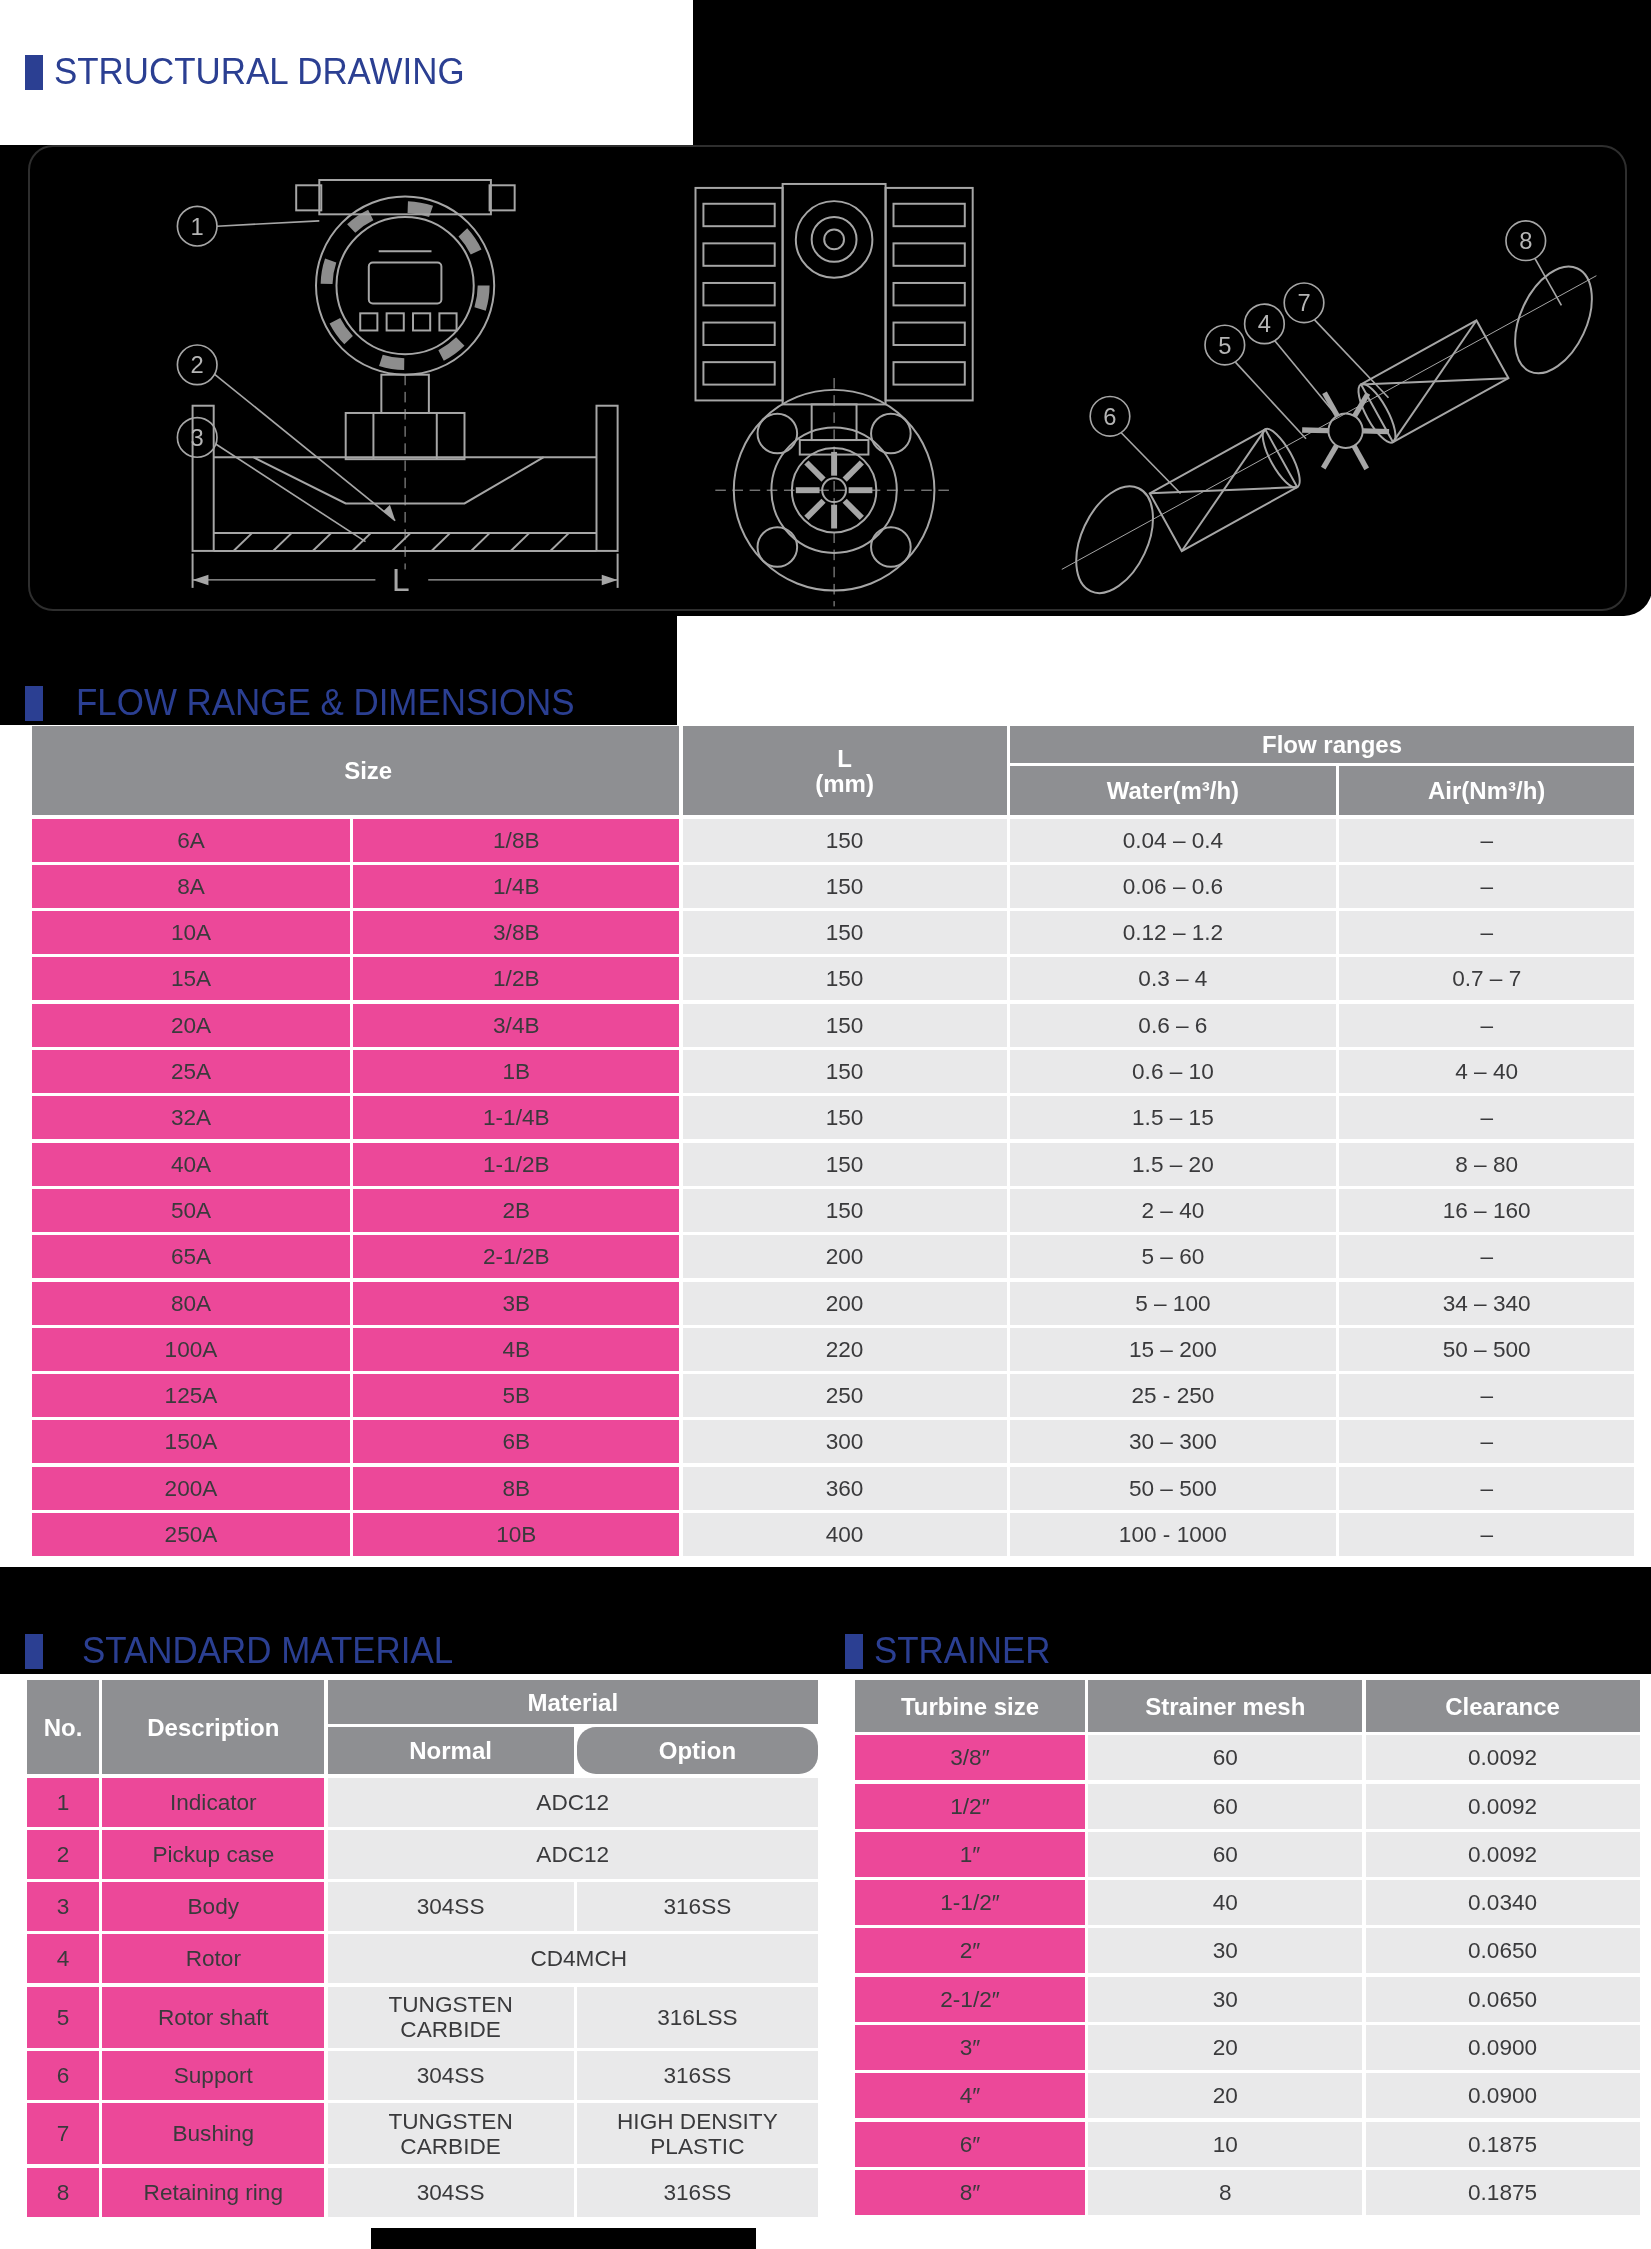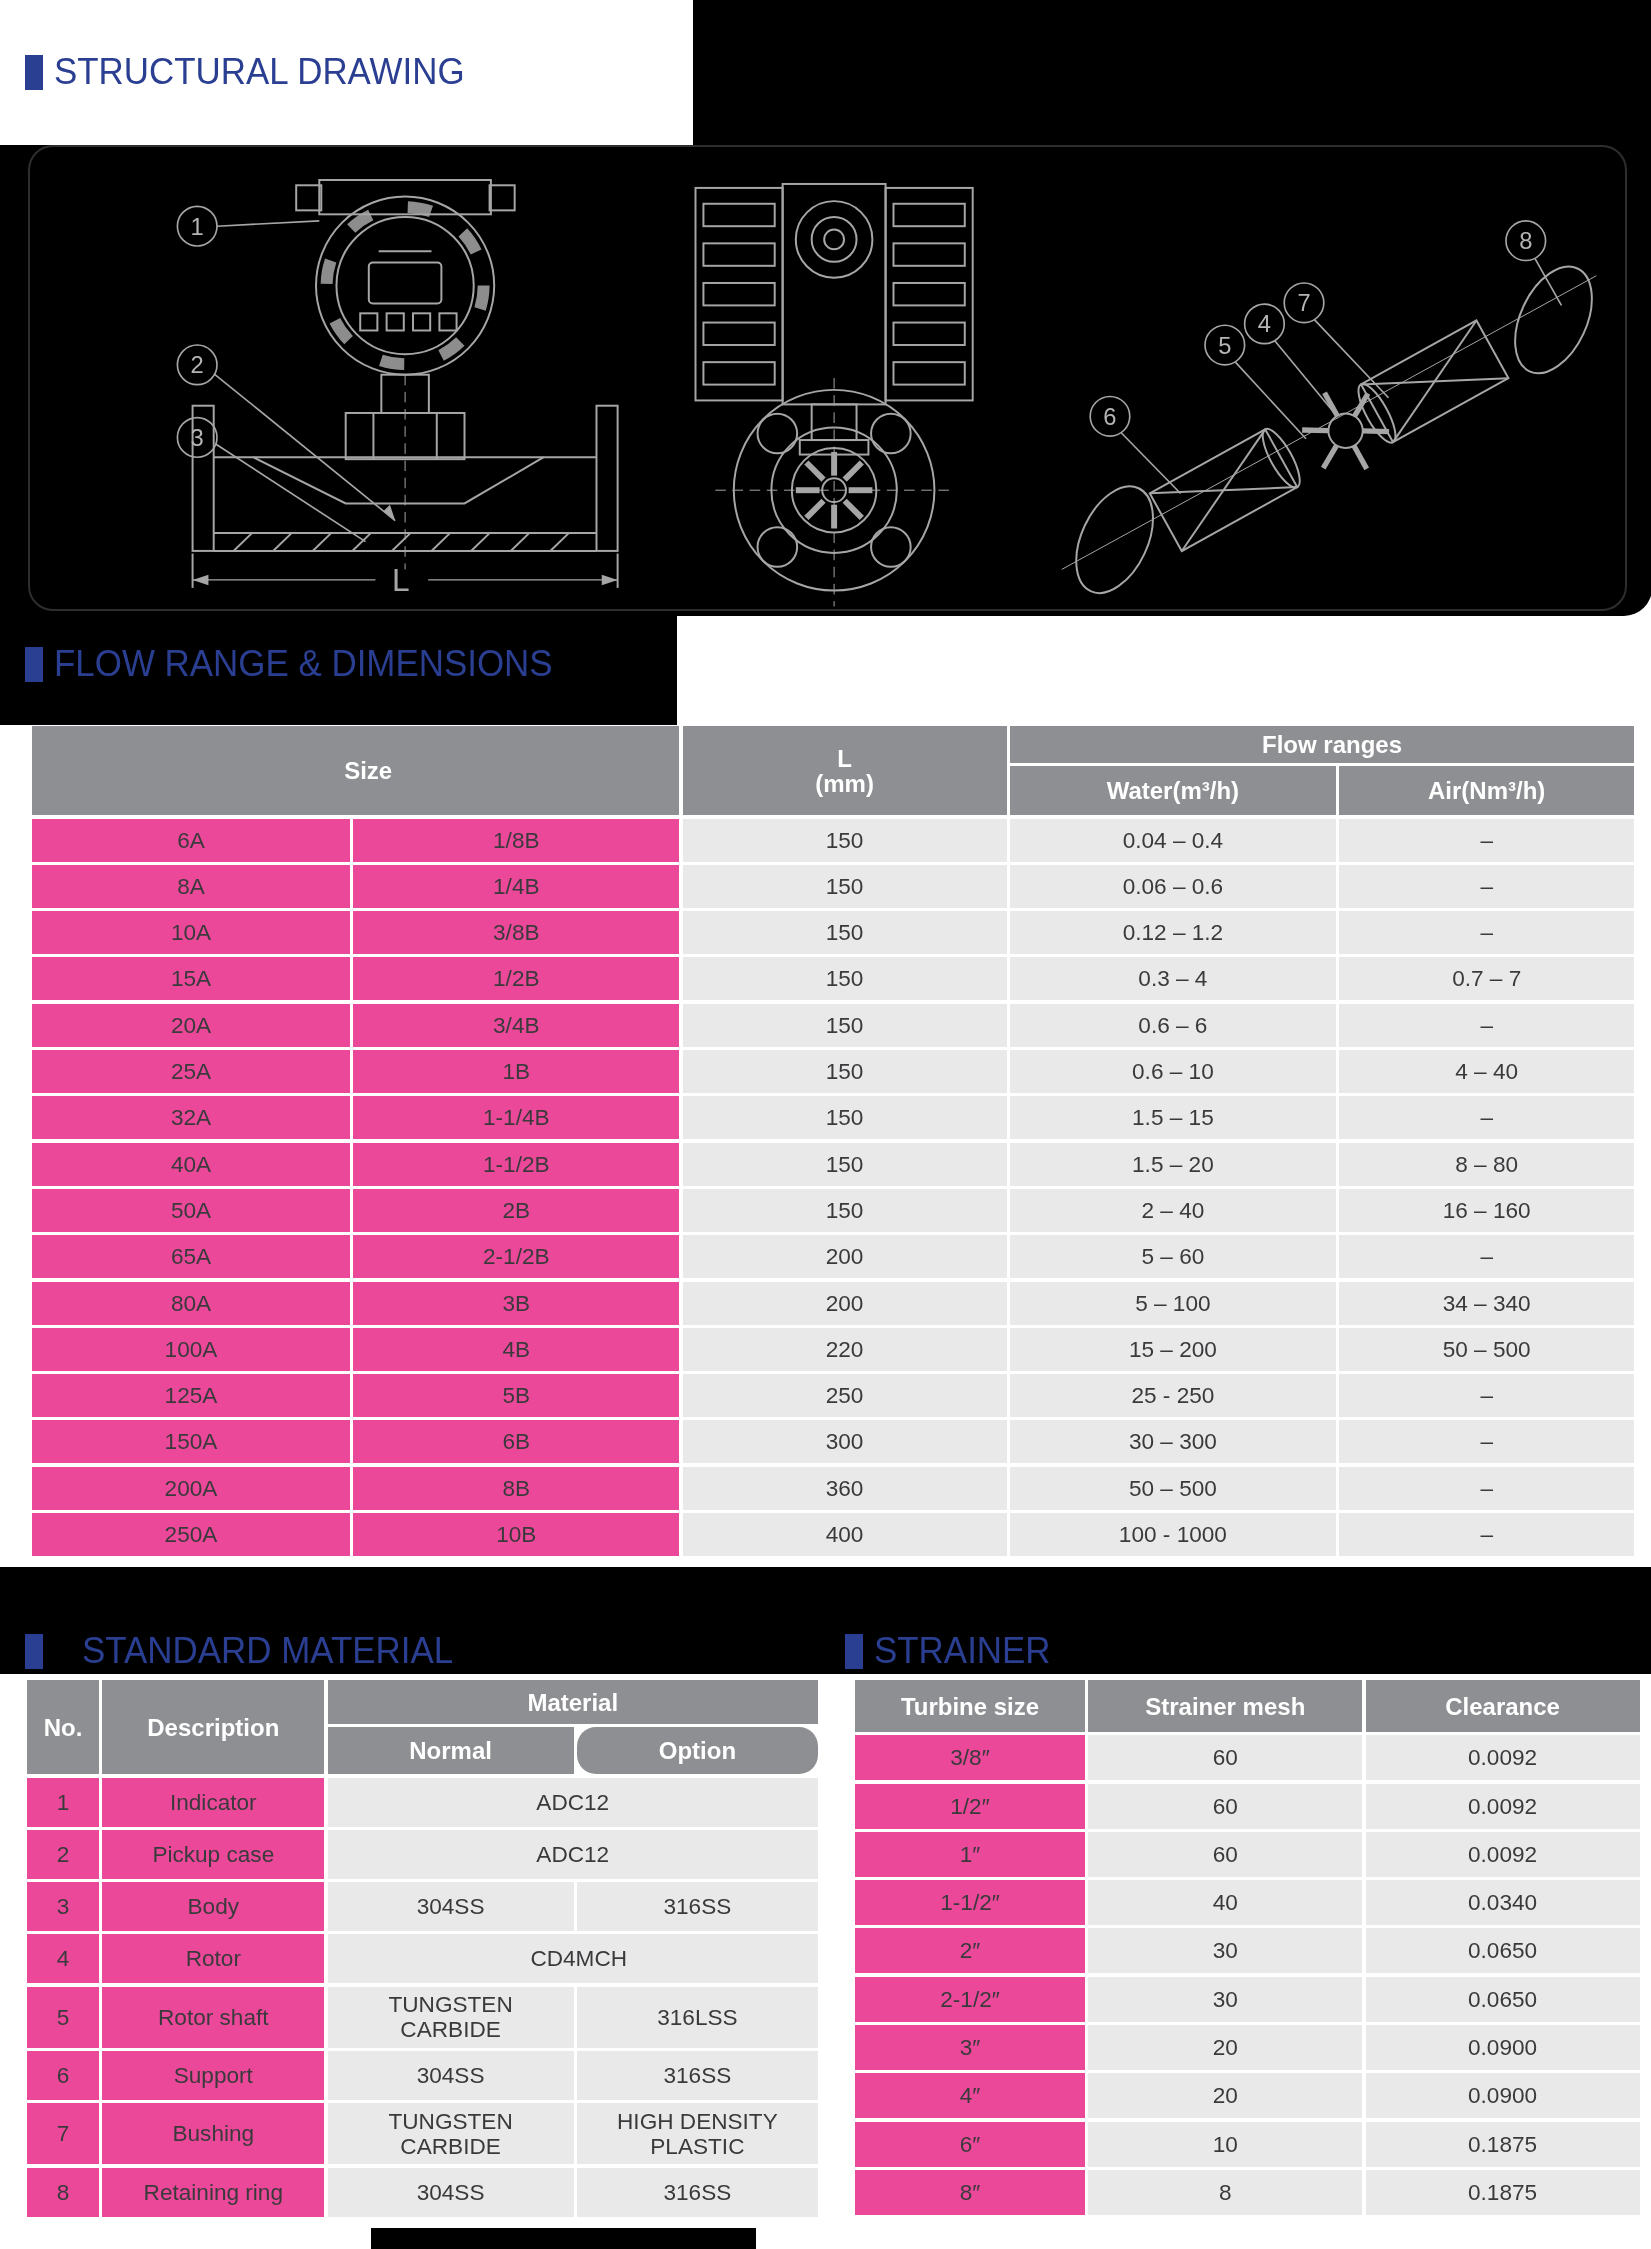--- a/index.html
+++ b/index.html
@@ -18,21 +18,21 @@
   #drawing-box{position:absolute;left:28px;top:145px;width:1599px;height:466px;
                background:#000;border:2.7px solid #2e2e2e;border-radius:25px;box-sizing:border-box;}
   #drawing-box svg{width:100%;height:100%;display:block;}
 
   
   .sec-title{position:absolute;display:flex;align-items:flex-end;height:37px;margin-top:28px;}
   .sec-title .bullet{width:18px;height:35px;background:#2b3f92;margin-right:10.7px;flex:none;}
   .sec-title .t{font-size:36px;line-height:36px;color:#2b3f92;letter-spacing:0px;
                 font-weight:400;transform:scaleX(.97);transform-origin:left center;white-space:nowrap;}
   #title-structural{left:25px;top:25px;}
-  #title-flow{left:25px;top:617px;}
+  #title-flow{left:25px;top:656px;gap:22px;}
   #title-material{left:25px;top:1604px;gap:28px;}
   #title-strainer{left:845px;top:1604px;}
 
   
   .grid{position:absolute;display:grid;gap:3.3px;}
   .cell{display:flex;align-items:center;justify-content:center;text-align:center;
         font-size:22.6px;line-height:25px;white-space:pre-line;}
   .hd{background:#8e8f92;color:#ffffff;font-weight:600;font-size:24px;}
   .c-dark{background:#ec4899;}
   .c-light{background:#e9e9ea;}

